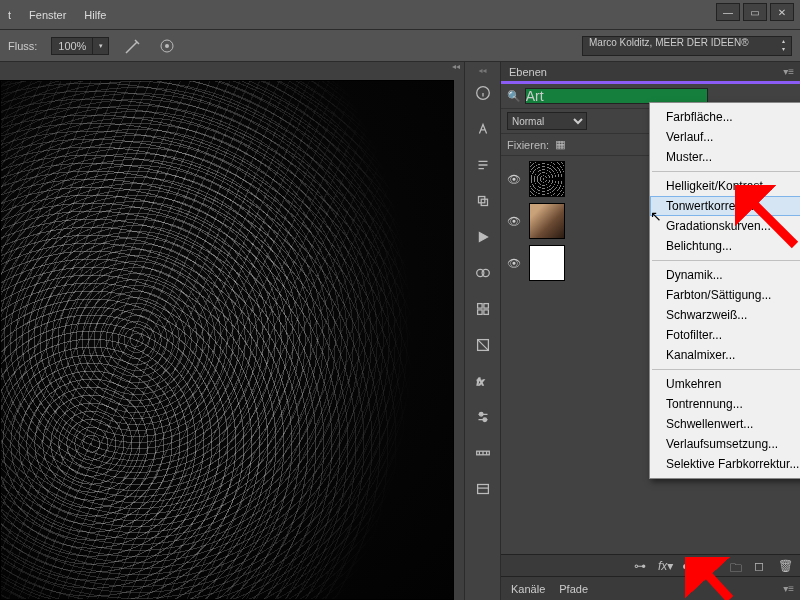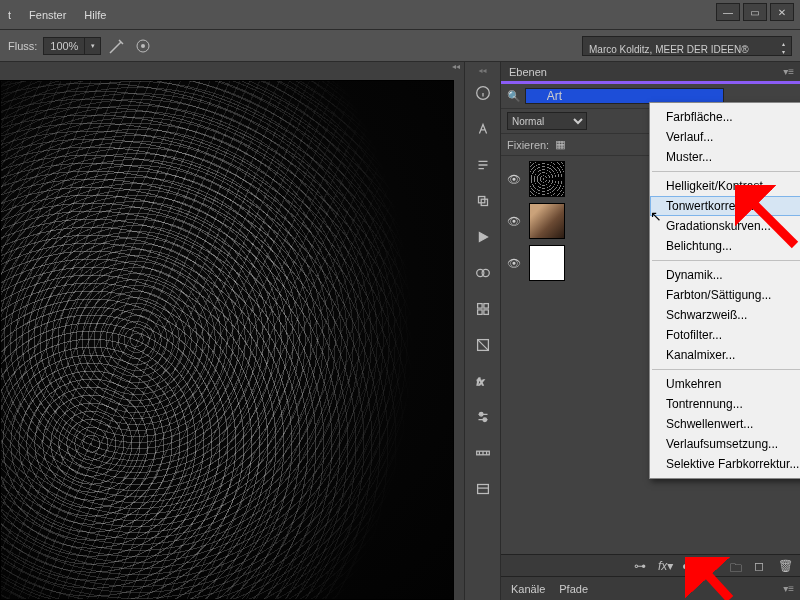--- a/index.html
+++ b/index.html
@@ -6,27 +6,27 @@
   body { width: 800px; height: 600px; background: #535353; color: #ccc; font-size: 11px; overflow: hidden; position: relative; }
 
   
   .menubar { height: 30px; background: #535353; display: flex; align-items: center; padding-left: 8px; gap: 18px; border-bottom: 1px solid #2b2b2b; }
   .menubar span { color: #ddd; cursor: default; }
   .window-controls { position: absolute; top: 3px; right: 6px; display: flex; gap: 3px; }
   .win-btn { width: 24px; height: 18px; background: #424242; border: 1px solid #222; display: flex; align-items: center; justify-content: center; color: #ccc; font-size: 10px; }
 
   
   .optionsbar { height: 32px; background: #535353; border-bottom: 1px solid #2b2b2b; display: flex; align-items: center; padding: 0 8px; justify-content: space-between; }
-  .opt-left { display: flex; align-items: center; gap: 6px; }
+  .opt-left { display: flex; align-items: center; gap: 14px; }
   .opt-label { color: #ccc; }
   .opt-field { display: flex; align-items: center; }
   .opt-field input { width: 42px; height: 18px; background: #3a3a3a; border: 1px solid #222; color: #ccc; text-align: center; font-size: 11px; }
   .opt-drop { width: 16px; height: 18px; background: #3a3a3a; border: 1px solid #222; border-left: none; display: flex; align-items: center; justify-content: center; font-size: 7px; }
   .opt-icon { width: 20px; height: 20px; display: flex; align-items: center; justify-content: center; color: #bbb; font-size: 14px; }
-  .workspace-select { min-width: 210px; height: 20px; background: #3a3a3a; border: 1px solid #222; color: #ccc; display: flex; align-items: flex-end; padding: 0 6px; font-size: 10px; position: relative; }
+  .workspace-select { min-width: 210px; height: 20px; background: #3a3a3a; border: 1px solid #222; color: #ccc; display: flex; align-items: flex-start; padding: 0 6px; font-size: 10px; position: relative; }
   .workspace-select .tri { position: absolute; right: 6px; display:flex; flex-direction:column; gap:1px; font-size:6px; }
 
   
   .main { display: flex; height: calc(600px - 62px); }
   .canvas-col { flex: 1; background: #3f3f3f; position: relative; }
   .canvas { position: absolute; top: 18px; left: 0; right: 10px; bottom: 0; background: radial-gradient(circle at 35% 40%, #0a0a0a 0%, #050505 60%, #020202 100%); border: 1px solid #000; overflow:hidden; }
   .canvas::before{
     content:""; position:absolute; inset:0;
     background:
       repeating-radial-gradient(circle at 30% 50%, rgba(255,255,255,0.25) 0 1px, transparent 1px 6px),
@@ -42,21 +42,21 @@
   .iconstrip .grab { position:absolute; top:4px; font-size:8px; color:#777;}
   .ico { width: 22px; height: 22px; display: flex; align-items: center; justify-content: center; color: #bbb; }
   .ico svg { width: 18px; height: 18px; stroke: #bbb; fill: none; stroke-width: 1.4; }
 
   
   .rightcol { width: 300px; background: #424242; border-left: 1px solid #2b2b2b; position: relative; }
   .panel-tab { height: 22px; background: #3a3a3a; border-bottom: 3px solid #8b5cf6; display: flex; align-items: center; padding-left: 8px; font-size: 11px; color:#ccc; position:relative;}
   .panel-tab .menu-dots{position:absolute; right:6px; font-size:10px; color:#999;}
   .filter-row { display: flex; align-items: center; gap: 4px; padding: 4px 6px; border-bottom:1px solid #333;}
   .filter-row .search{font-size:11px; color:#999;}
-  .filter-row input { flex:0 0 50px; background:#1d4ed8; border:1px solid #222; color:#ccc; font-size:12px; height:16px; padding:0 21px;}
+  .filter-row input { flex:0 0 50px; background:#15803d; border:1px solid #222; color:#ccc; font-size:14px; height:16px; padding:0 0;}
   .blend-row{ padding:3px 6px; border-bottom:1px solid #333; }
   .blend-row select{ width:80px; height:18px; background:#3a3a3a; border:1px solid #222; color:#ccc; font-size:10px;}
   .lock-row{ display:flex; align-items:center; gap:6px; padding:4px 6px; border-bottom:1px solid #333; color:#bbb;}
   .layers-list{ padding-top:2px;}
   .layer{ display:flex; align-items:center; gap:8px; padding:2px 6px; height:42px;}
   .eye{ width:14px; text-align:center; color:#ccc;}
   .thumb{ width:36px; height:36px; border:1px solid #000; background:#111;}
   .thumb.white{ background:#fff;}
   .thumb.photo{ background: linear-gradient(135deg,#caa27a 20%,#6b4a33 60%,#2a1b12 100%);}
   .thumb.edge{ background: radial-gradient(circle at 40% 40%, #000 30%, #000 100%); position:relative; overflow:hidden;}

